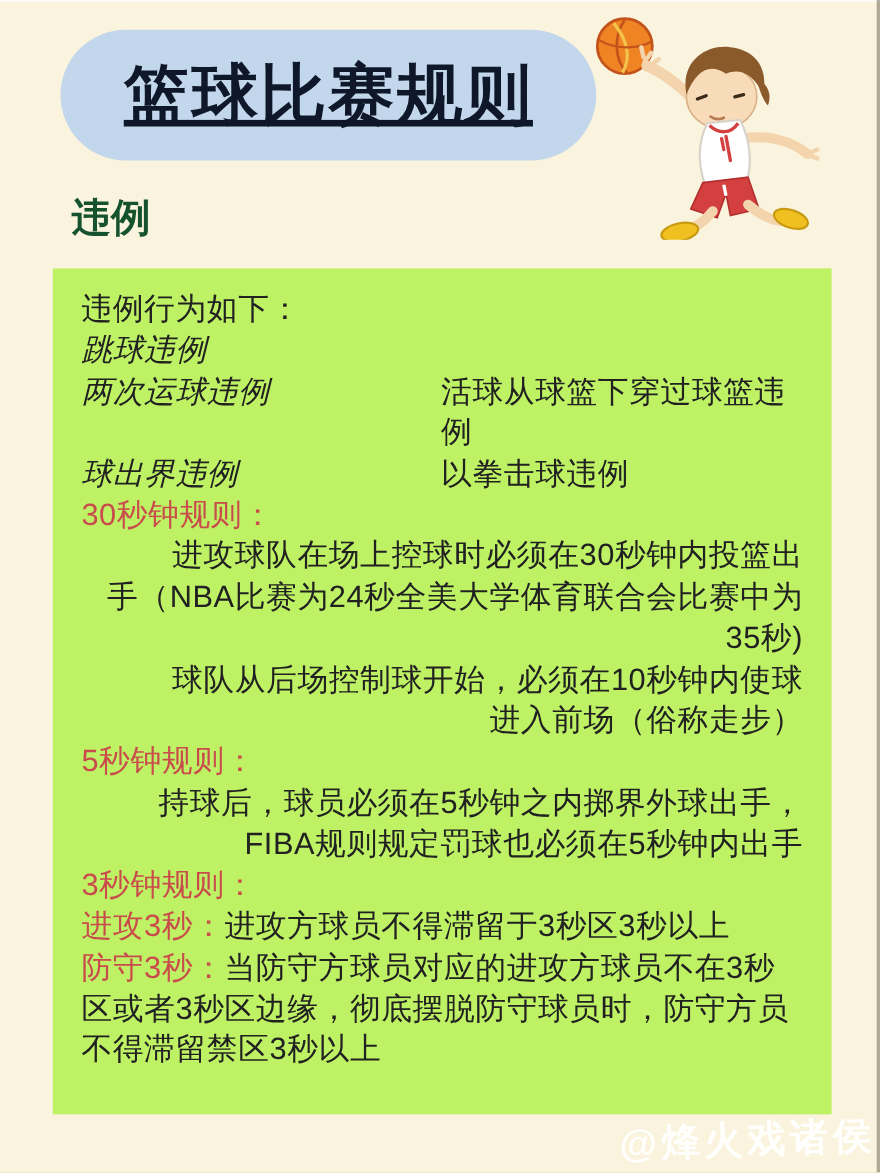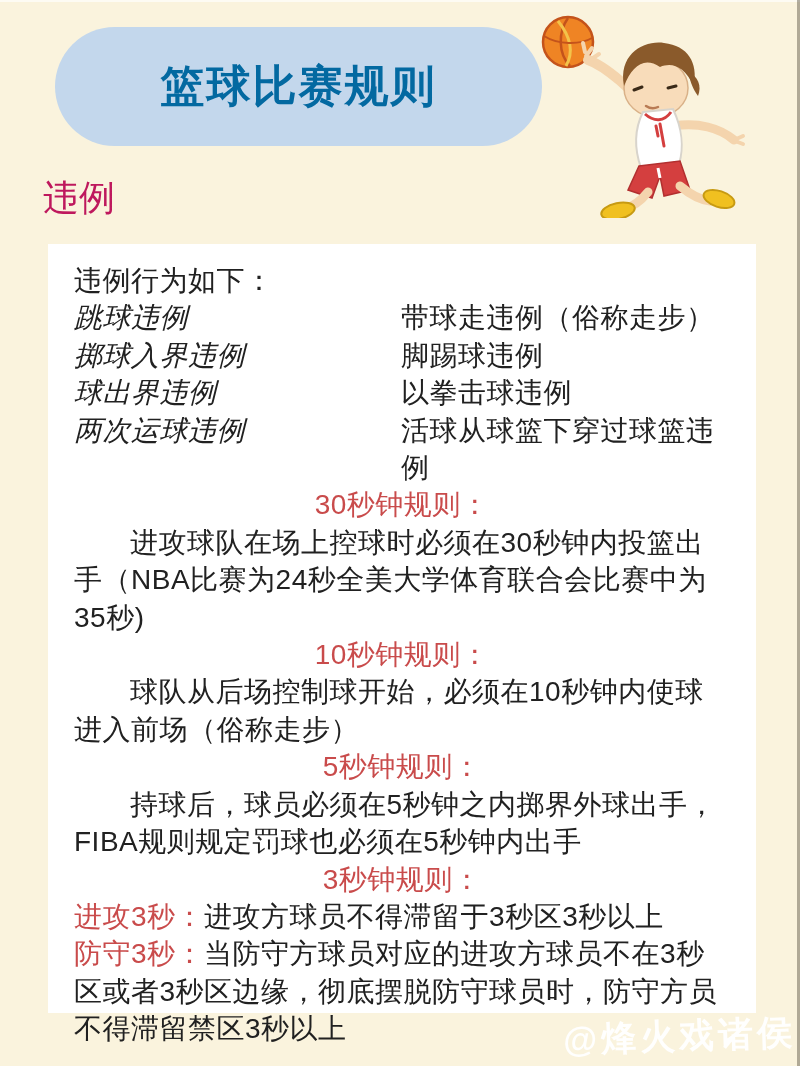--- a/index.html
+++ b/index.html
@@ -13,42 +13,43 @@
     box-shadow: inset -3px 0 0 rgba(86,80,65,.45), inset 0 2px 0 rgba(255,255,255,.65);
   }
   .title-pill {
     position:absolute; left:55px; top:27px;
     width:487px; height:119px;
     background:#c3d7ec;
     border-radius:60px;
     display:flex; align-items:center; justify-content:center;
   }
   .title-text {
-    font-size:44px; font-weight:900; color:#0369a1; letter-spacing:2px;
+    font-size:60px; font-weight:900; color:#0f172a; letter-spacing:2px;
     white-space:nowrap;
+    text-decoration:underline;
   }
   .mascot { position:absolute; left:522px; top:6px; width:256px; height:212px; }
   .section-label {
-    position:absolute; left:43px; top:174px;
-    font-size:36px; font-weight:400; color:#be185d;
+    position:absolute; left:65px; top:174px;
+    font-size:36px; font-weight:700; color:#14532d;
   }
   .content-box {
     position:absolute; left:48px; top:244px;
     width:708px; height:769px;
-    background:#ffffff;
+    background:#bef264;
     padding:18px 26px 0 26px;
     font-size:28px; line-height:37.4px; color:#212121;
     letter-spacing:0.5px;
   }
   .vio-intro { font-weight:400; }
   .vio-row { display:flex; }
   .vio-cell-left { flex:0 0 327px;font-style:italic; }
   .vio-cell-right { flex:1; }
-  .rule-heading { color:#c94b4b; font-weight:400;text-align:center; }
-  .rule-body { text-indent:2em; }
+  .rule-heading { color:#c94b4b; font-weight:400; }
+  .rule-body { text-indent:2em;text-align:right; }
   .ts-line .ts-label { color:#c94b4b;margin-top:28px; }
   .watermark {
     position:absolute; right:4px; bottom:6px;
     font-size:35px; font-weight:700;
     color:rgba(255,255,255,0.95);
     letter-spacing:4px;
     transform:rotate(-2deg);
     white-space:nowrap;
   }
 </style>
@@ -99,41 +100,35 @@
   </svg>
 
   <div class="section-label">违例</div>
 
   <div class="content-box">
 
     <div class="vio-intro">违例行为如下：</div>
 
     <div class="vio-row">
       <span class="vio-cell-left">跳球违例</span>
-      <span class="vio-cell-right">带球走违例（俗称走步）</span>
     </div>
     <div class="vio-row">
-      <span class="vio-cell-left">掷球入界违例</span>
-      <span class="vio-cell-right">脚踢球违例</span>
+      <span class="vio-cell-left">两次运球违例</span>
+      <span class="vio-cell-right">活球从球篮下穿过球篮违例</span>
     </div>
     <div class="vio-row">
       <span class="vio-cell-left">球出界违例</span>
       <span class="vio-cell-right">以拳击球违例</span>
-    </div>
-    <div class="vio-row">
-      <span class="vio-cell-left">两次运球违例</span>
-      <span class="vio-cell-right">活球从球篮下穿过球篮违例</span>
     </div>
     <div class="vio-row">
     </div>
 
     <div class="rule-heading">30秒钟规则：</div>
     <div class="rule-body">进攻球队在场上控球时必须在30秒钟内投篮出手（NBA比赛为24秒全美大学体育联合会比赛中为35秒)</div>
 
-    <div class="rule-heading">10秒钟规则：</div>
     <div class="rule-body">球队从后场控制球开始，必须在10秒钟内使球进入前场（俗称走步）</div>
 
     <div class="rule-heading">5秒钟规则：</div>
     <div class="rule-body">持球后，球员必须在5秒钟之内掷界外球出手，FIBA规则规定罚球也必须在5秒钟内出手</div>
 
     <div class="rule-heading">3秒钟规则：</div>
 
     <div class="ts-line">
       <span class="ts-label">进攻3秒：</span><span>进攻方球员不得滞留于3秒区3秒以上</span>
     </div>

